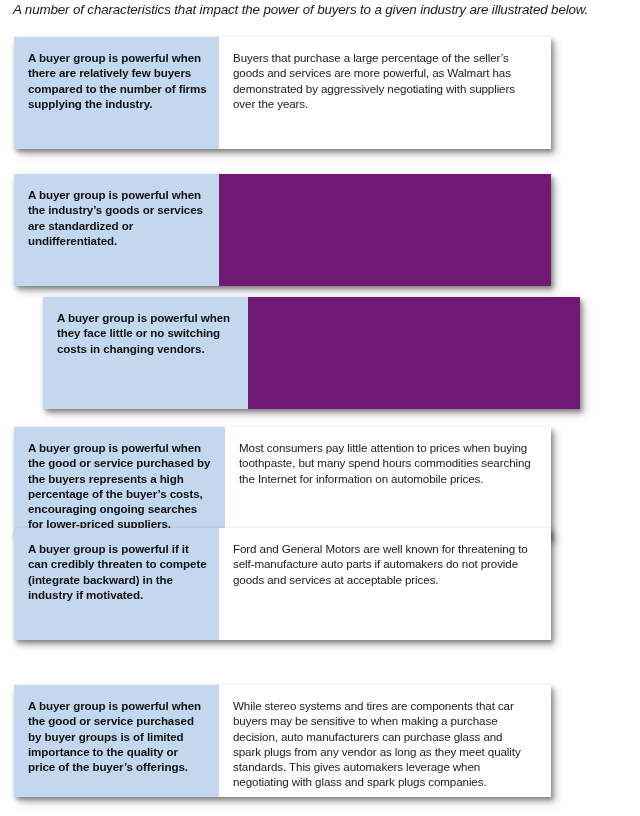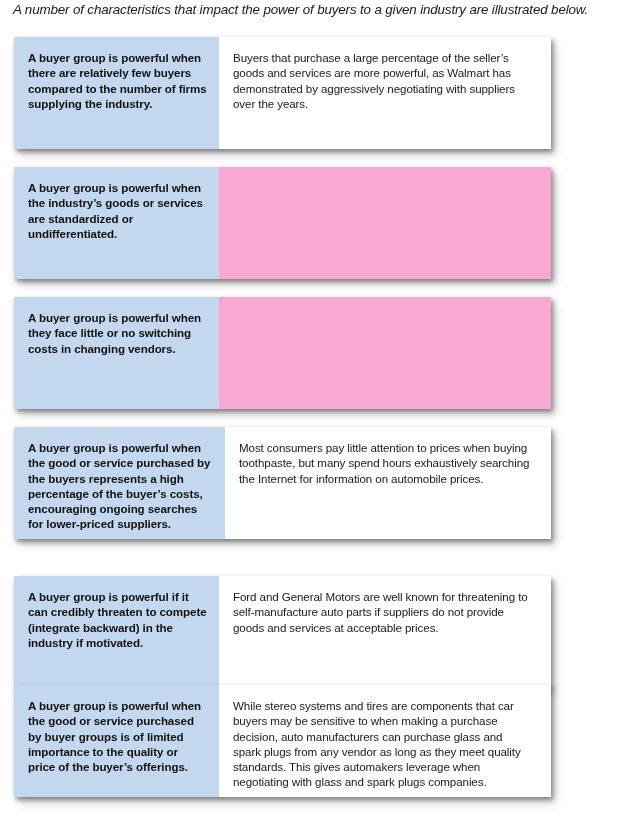--- a/index.html
+++ b/index.html
@@ -42,21 +42,21 @@
     width: 640px;
     height: 816px;
   }
 
   .card {
     position: absolute;
     left: 14px;
     width: 537px;
     display: flex;
     flex-direction: row;
-    background: #f9a8d4;
+    background: #701a75;
     box-sizing: border-box;
     box-shadow: 2px 3px 5px rgba(0,0,0,0.42), 5px 6px 9px rgba(0,0,0,0.16);
     overflow: hidden;
   }
 
   .card-left {
     width: 205px;
     flex: 0 0 205px;
     background: #c3d8ef;
     box-sizing: border-box;
@@ -83,24 +83,24 @@
     font-family: "Liberation Sans", sans-serif;
     font-weight: normal;
     font-size: 11.6px;
     line-height: 15.3px;
     color: #1a1a1a;
     letter-spacing: -0.1px;
   }
 
   
   .card-0 { top: 37px;  height: 112px; }
-  .card-1 { top: 167px; height: 112px; gap: 31px; }
-  .card-2 { top: 297px; height: 112px; }
+  .card-1 { top: 174px; height: 112px; gap: 31px; }
+  .card-2 { top: 297px; height: 112px; margin-left: 29px; }
   .card-3 { top: 427px; height: 112px; }
-  .card-4 { top: 576px; height: 112px; }
+  .card-4 { top: 528px; height: 112px; }
   .card-5 { top: 685px; height: 112px; }
 
   .card-3 .card-left { width: 211px; flex: 0 0 211px; }
 </style>
 </head>
 <body>
 
 <div id="figure">
 
   <div id="caption">A number of characteristics that impact the power of buyers to a given industry are illustrated below.</div>
@@ -126,30 +126,30 @@
       <div class="card-left">
         <div class="card-left-text">A buyer group is powerful when they face little or no switching costs in changing vendors.</div>
       </div>
     </div>
 
     <div class="card card-3">
       <div class="card-left">
         <div class="card-left-text">A buyer group is powerful when the good or service purchased by the buyers represents a high percentage of the buyer’s costs, encouraging ongoing searches for lower-priced suppliers.</div>
       </div>
       <div class="card-right">
-        <div class="card-right-text">Most consumers pay little attention to prices when buying toothpaste, but many spend hours exhaustively searching the Internet for information on automobile prices.</div>
+        <div class="card-right-text">Most consumers pay little attention to prices when buying toothpaste, but many spend hours commodities searching the Internet for information on automobile prices.</div>
       </div>
     </div>
 
     <div class="card card-4">
       <div class="card-left">
         <div class="card-left-text">A buyer group is powerful if it can credibly threaten to compete (integrate backward) in the industry if motivated.</div>
       </div>
       <div class="card-right">
-        <div class="card-right-text">Ford and General Motors are well known for threatening to self-manufacture auto parts if suppliers do not provide goods and services at acceptable prices.</div>
+        <div class="card-right-text">Ford and General Motors are well known for threatening to self-manufacture auto parts if automakers do not provide goods and services at acceptable prices.</div>
       </div>
     </div>
 
     <div class="card card-5">
       <div class="card-left">
         <div class="card-left-text">A buyer group is powerful when the good or service purchased by buyer groups is of limited importance to the quality or price of the buyer’s offerings.</div>
       </div>
       <div class="card-right">
         <div class="card-right-text">While stereo systems and tires are components that car buyers may be sensitive to when making a purchase decision, auto manufacturers can purchase glass and spark plugs from any vendor as long as they meet quality standards. This gives automakers leverage when negotiating with glass and spark plugs companies.</div>
       </div>

